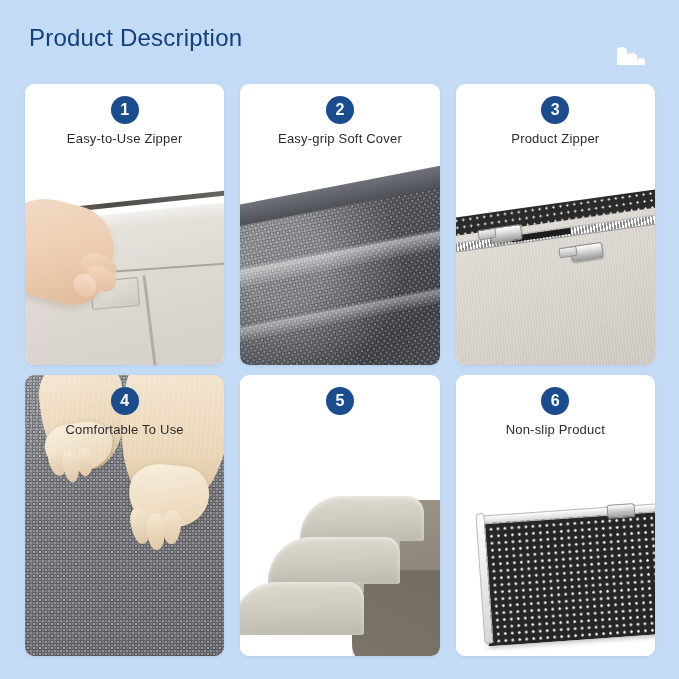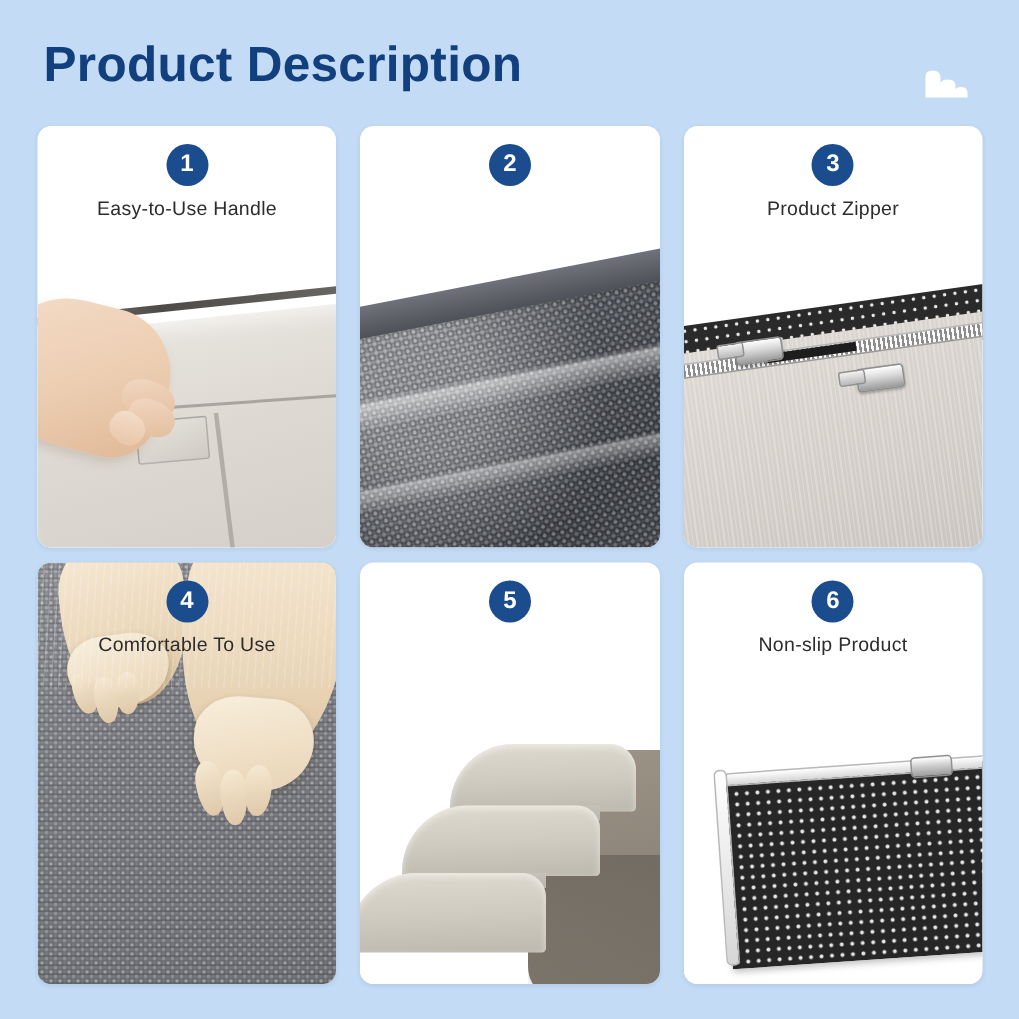--- a/index.html
+++ b/index.html
@@ -24,22 +24,22 @@
   .header {
     position: absolute;
     left: 0; top: 0;
     width: 679px;
     height: 84px;
   }
   .page-title {
     position: absolute;
     left: 29px;
     top: 24px;
-    font-size: 33px;
-    font-weight: bold;
+    font-size: 24px;
+    font-weight: normal;
     color: #123f7e;
     letter-spacing: 0.2px;
     white-space: nowrap;
   }
   .stairs-icon {
     position: absolute;
     left: 615px;
     top: 42px;
     width: 32px;
     height: 24px;
@@ -489,37 +489,38 @@
         <div class="c1-seam"></div>
         <div class="c1-seam2"></div>
         <div class="c1-strap"></div>
         <div class="c1-hand"></div>
         <div class="c1-fing c1-f1"></div>
         <div class="c1-fing c1-f2"></div>
         <div class="c1-fing c1-thumb"></div>
       </div>
       <div class="card-head">
         <div class="badge">1</div>
-        <div class="card-label">Easy-to-Use Handle</div>
+        <div class="card-label">Easy-to-Use Zipper</div>
       </div>
     </div>
 
     <div class="card">
       <div class="card-photo photo-inset">
         <div class="c2-bg"></div>
         <div class="c2-cloth">
           <div class="c2-bobbles"></div>
           <div class="c2-bobbles b2"></div>
         </div>
         <div class="c2-topstrip"></div>
         <div class="c2-fold"></div>
         <div class="c2-fold c2-fold2"></div>
       </div>
       <div class="card-head">
         <div class="badge">2</div>
+        <div class="card-label">Easy-grip Soft Cover</div>
       </div>
     </div>
 
     <div class="card">
       <div class="card-photo photo-inset">
         <div class="c3-bg"></div>
         <div class="c3-dotted"></div>
         <div class="c3-body"></div>
         <div class="c3-teeth"></div>
         <div class="c3-gap"></div>

